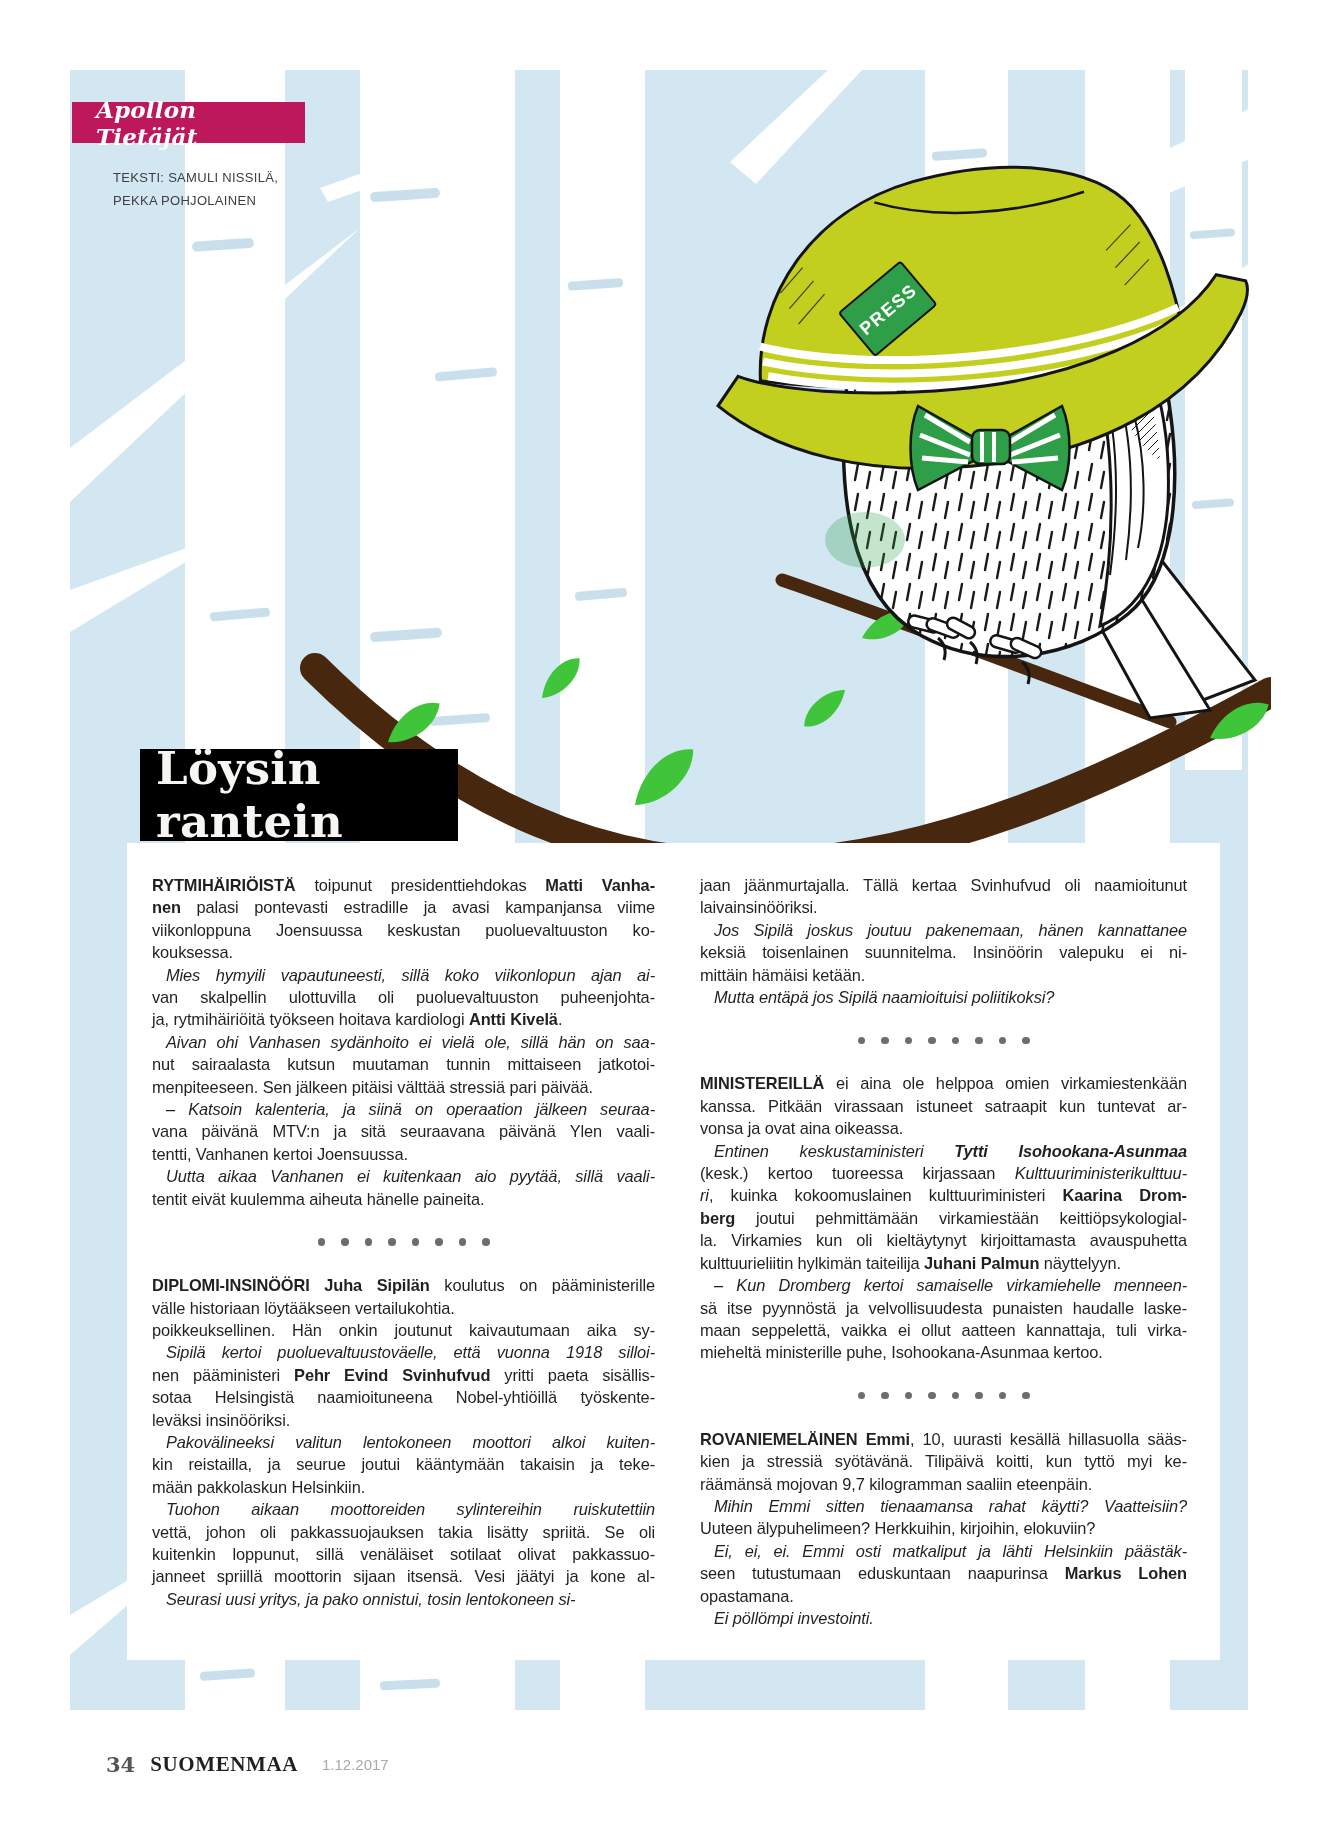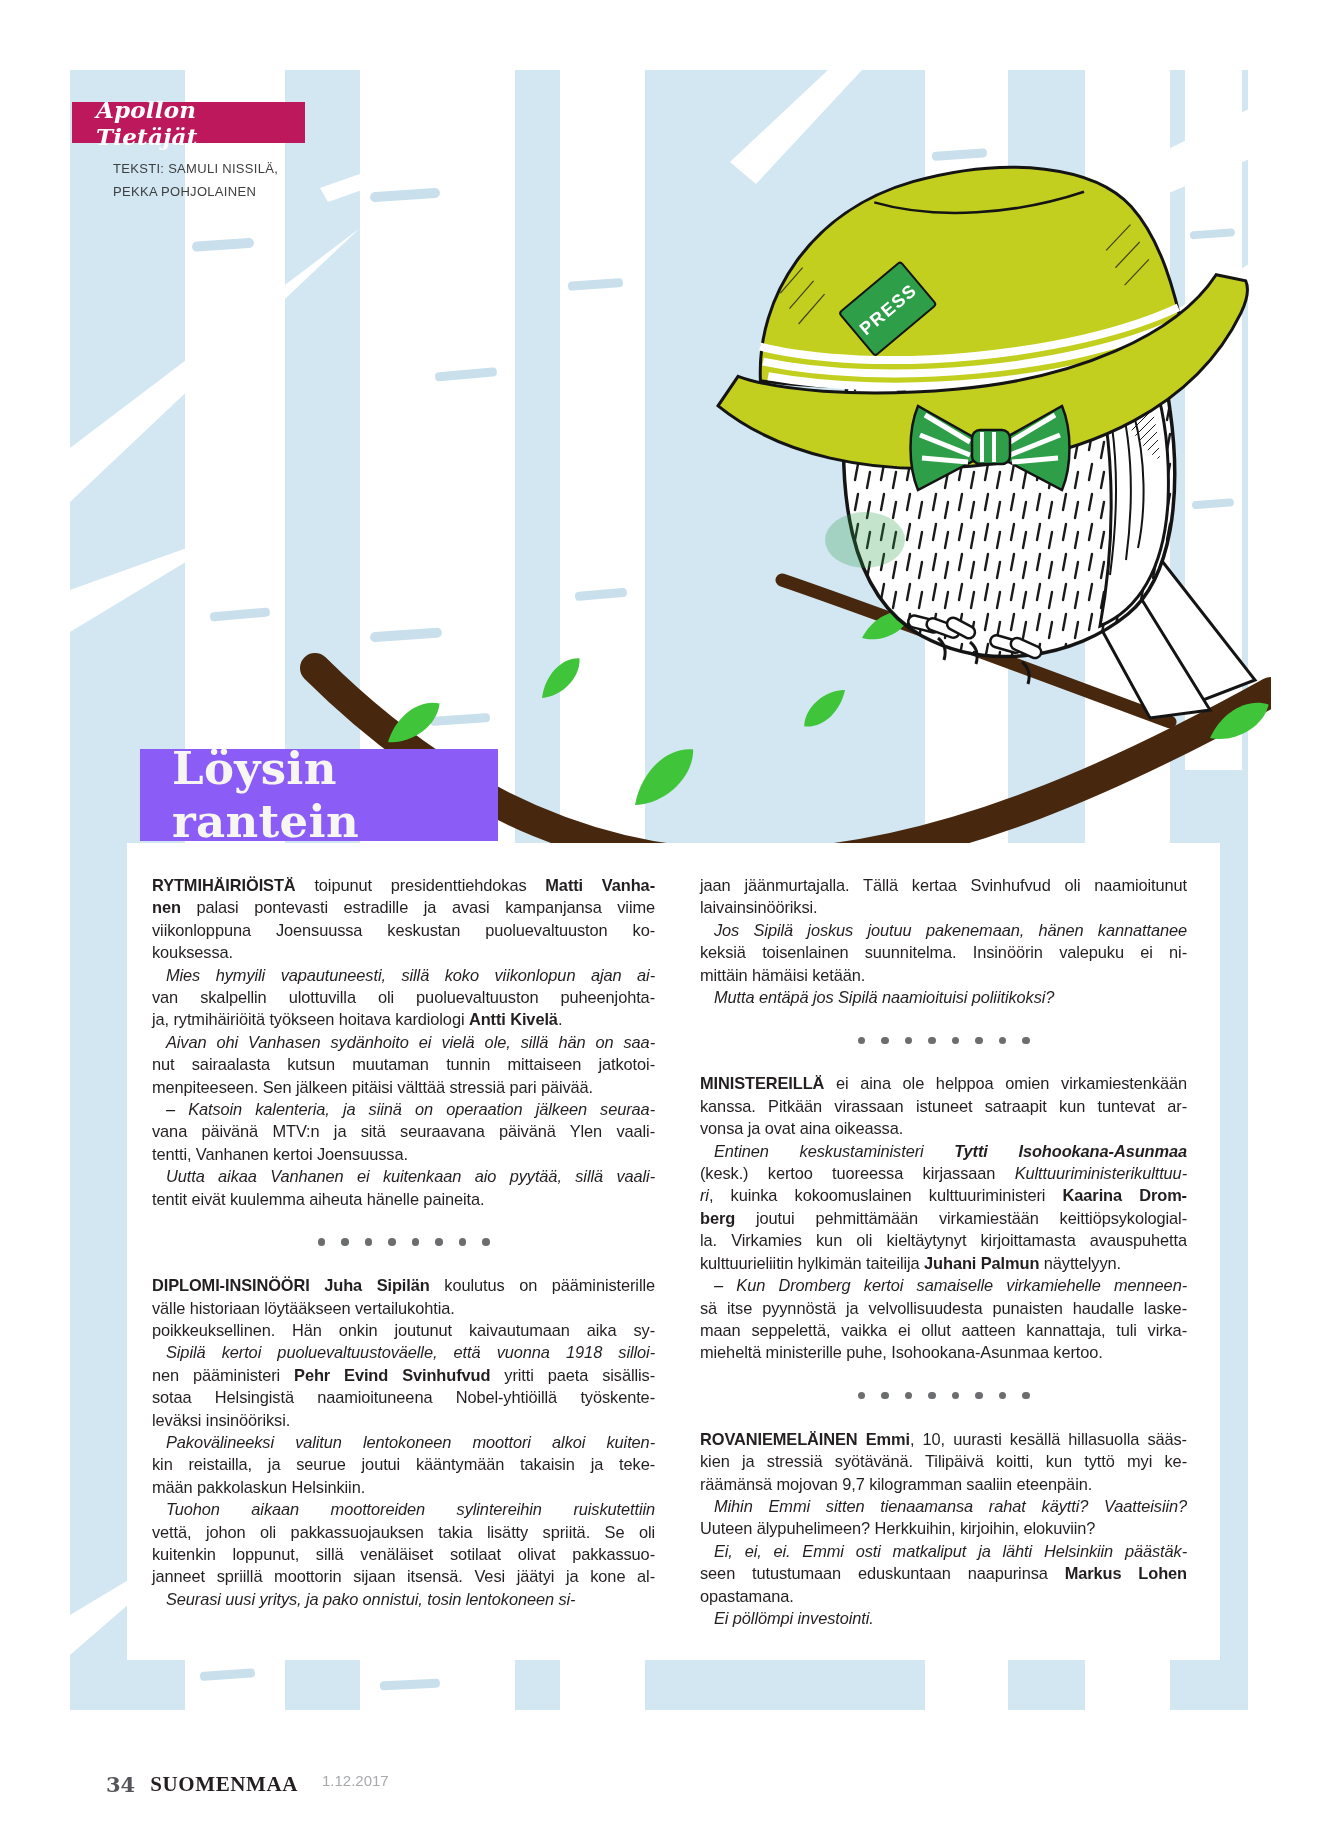--- a/index.html
+++ b/index.html
@@ -3,39 +3,39 @@
 <meta charset="utf-8">
 <style>
   html,body{margin:0;padding:0;background:#ffffff;}
   .page{position:relative;width:1341px;height:1826px;background:#ffffff;overflow:hidden;
         font-family:"Liberation Sans",sans-serif;}
   .illu{position:absolute;left:70px;top:70px;}
   .kicker{position:absolute;left:72px;top:102px;width:233px;height:41px;background:#be185d;
           display:flex;align-items:center;padding-left:24px;box-sizing:border-box;}
   .kicker span{font-family:"DejaVu Serif",serif;font-style:italic;font-weight:bold;
                font-size:23px;color:#ffffff;letter-spacing:.2px;}
-  .byline{position:absolute;left:113px;top:157px;font-size:13px;line-height:23px;
+  .byline{position:absolute;left:113px;top:166px;font-size:13px;line-height:23px;
           color:#3d3e40;letter-spacing:.3px;}
-  .headline-box{position:absolute;left:140px;top:749px;width:358px;height:92px;background:#8b5cf6;
-          display:flex;align-items:center;padding-left:32px;box-sizing:border-box;}
+  .headline-box{position:absolute;left:140px;top:749px;width:318px;height:92px;background:#000000;
+          display:flex;align-items:center;padding-left:16px;box-sizing:border-box;}
   .headline-box h1{margin:0;font-family:"DejaVu Serif",serif;font-weight:bold;font-size:45px;
           color:#f8f6f2;letter-spacing:.3px;}
   .panel{position:absolute;left:127px;top:843px;width:1093px;height:817px;background:#ffffff;}
   .col{position:absolute;top:874px;color:#231f20;}
   .col-left{left:152px;width:503px;}
   .col-right{left:700px;width:487px;}
   .tl{font-size:16.4px;line-height:22.4px;letter-spacing:-0.1px;
       text-align:justify;text-align-last:justify;}
   .tl.end{text-align-last:left;}
   .tl.ind{text-indent:14px;font-style:italic;}
   .tl b{font-weight:bold;}
   .tl i{font-style:italic;}
   .sep{height:64px;display:flex;align-items:center;justify-content:center;gap:16px;}
   .sep i{width:7.5px;height:7.5px;border-radius:50%;background:#6b6d6f;display:block;}
-  .footer{position:absolute;left:106px;top:1752px;display:flex;align-items:flex-start;margin-top:20px;}
+  .footer{position:absolute;left:106px;top:1752px;display:flex;align-items:center;}
   .pnum{font-family:"DejaVu Serif",serif;font-weight:bold;font-size:21px;color:#55565a;}
   .mag{font-family:"Liberation Serif",serif;font-weight:bold;font-size:21px;color:#231f20;
        letter-spacing:.6px;margin-left:15px;}
   .date{font-size:15px;color:#a7a9ac;margin-left:24px;}
 </style>
 </head>
 <body>
 
 <div class="page">
 

